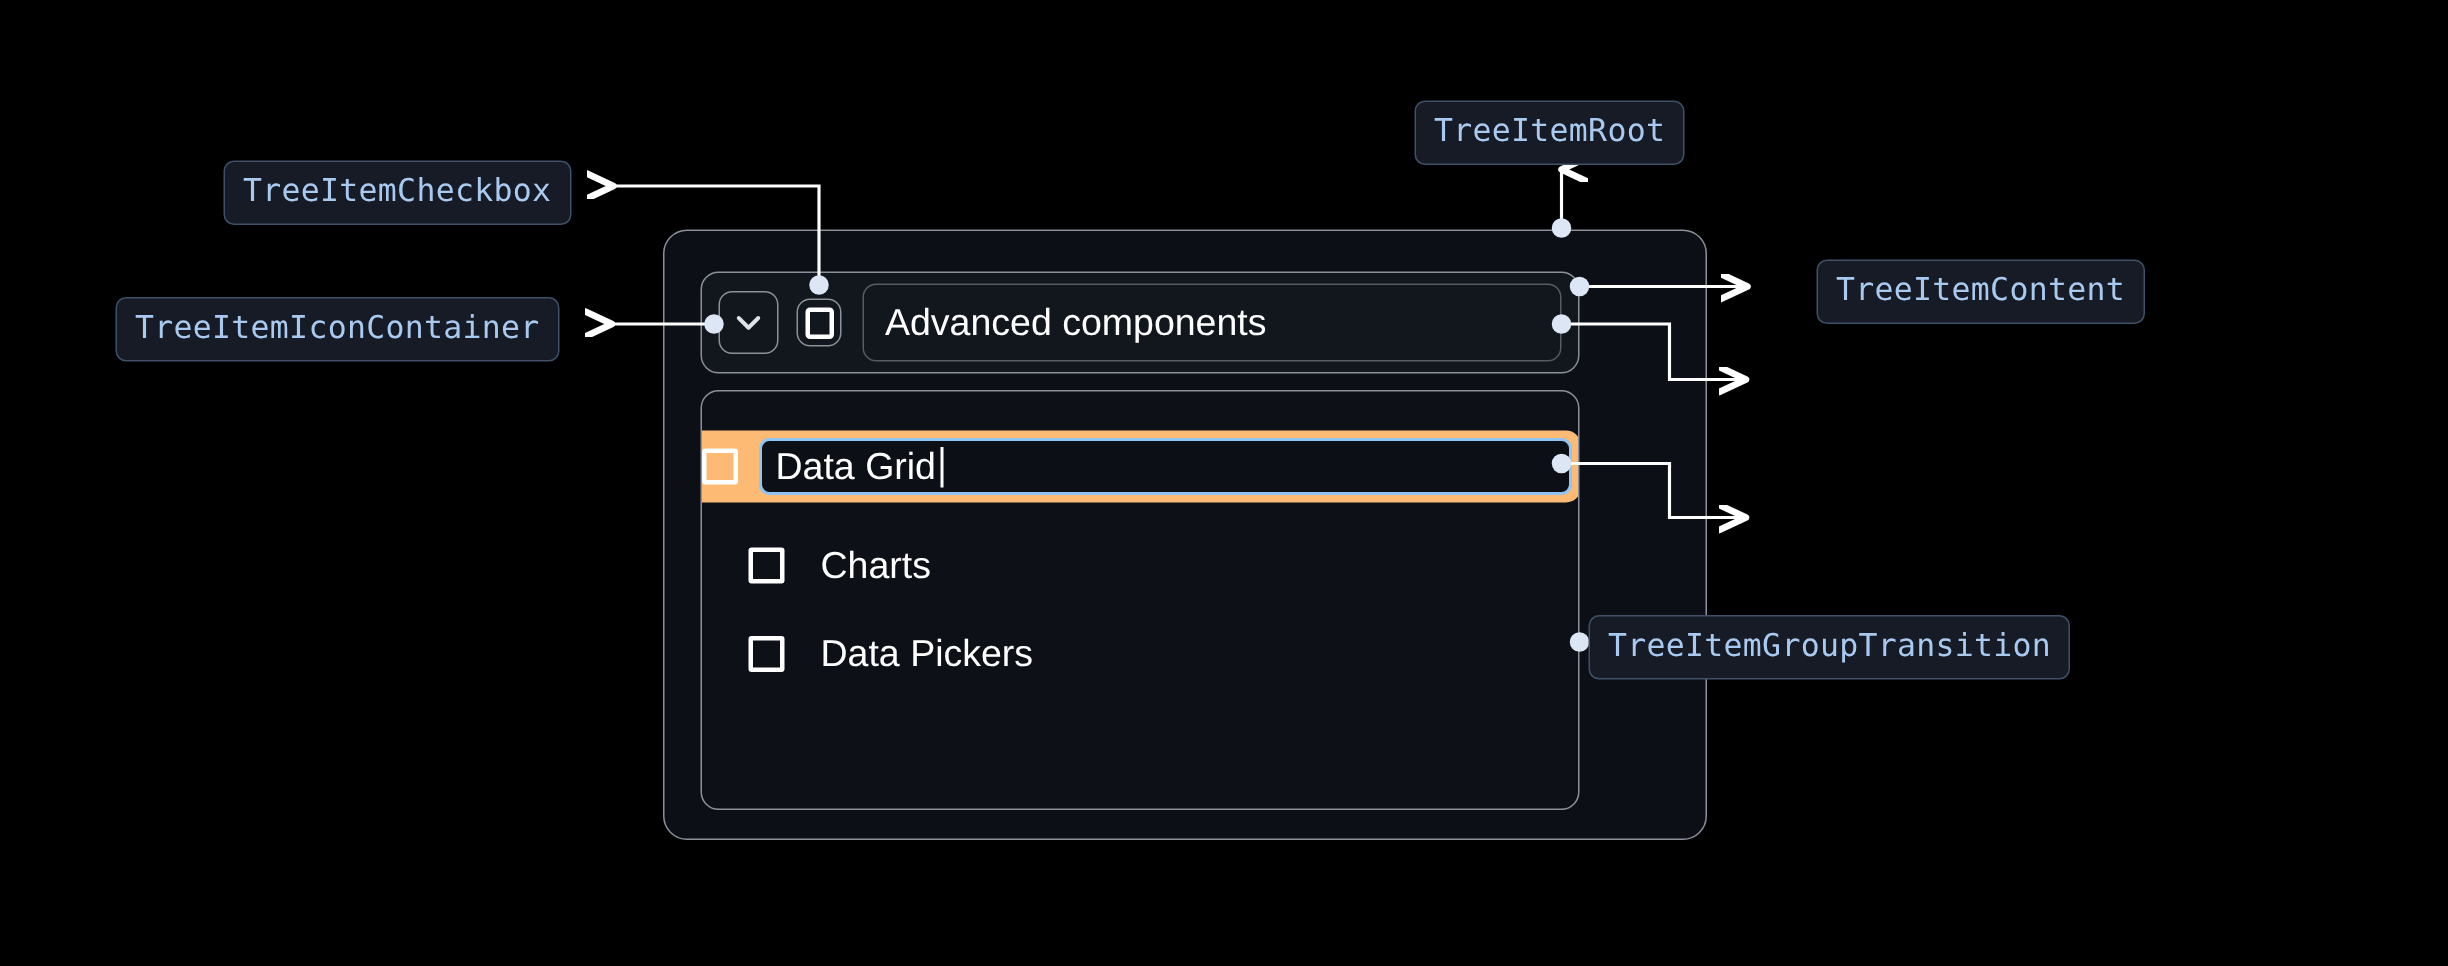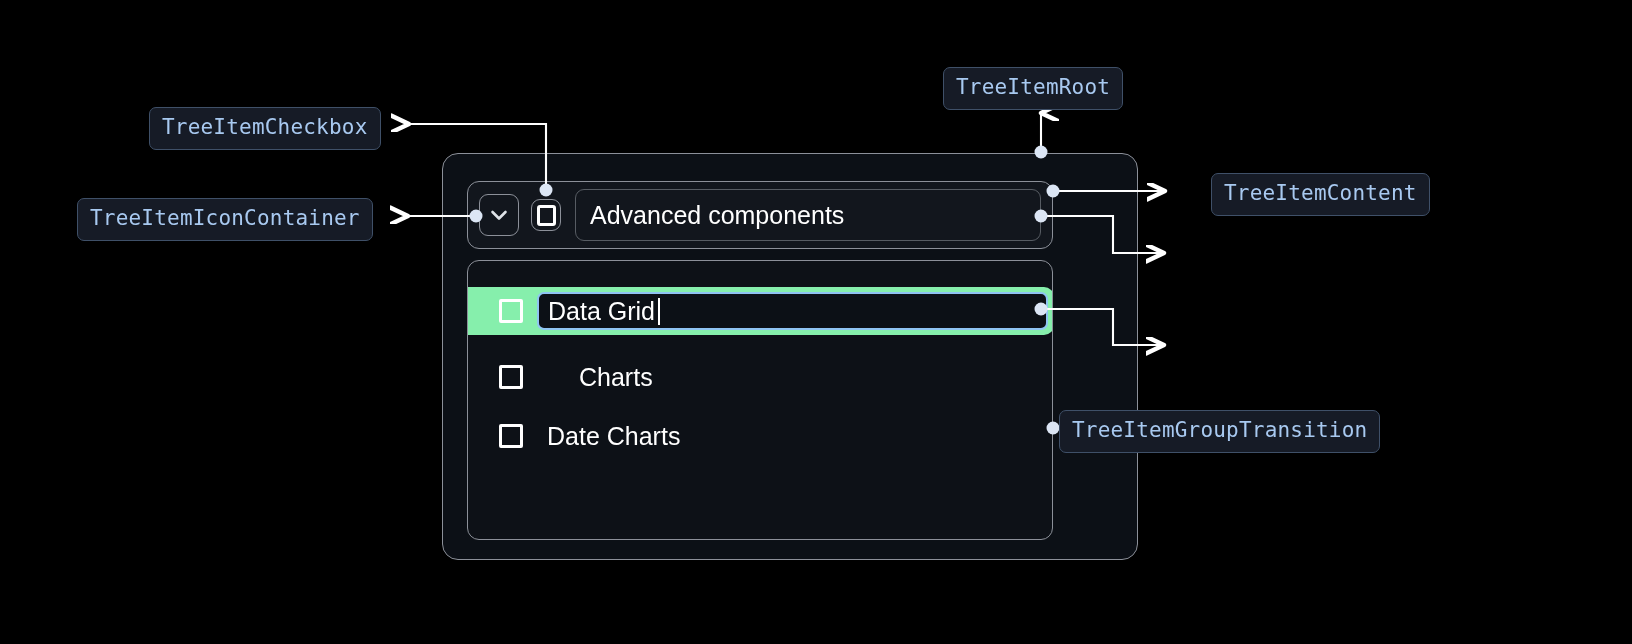--- a/index.html
+++ b/index.html
@@ -144,22 +144,21 @@
     left: 31px;
     width: 555px;
     height: 48px;
     display: flex;
     align-items: center;
     box-sizing: border-box;
   }
   .child-row.selected {
     left: 0px;
     width: 586px;
-    padding-left: 31px;
-    background: #86efac;
+    background: #fdba74;
     border-top-right-radius: 10px;
     border-bottom-right-radius: 10px;
   }
 
   .child-checkbox {
     width: 24px;
     height: 24px;
     flex: 0 0 auto;
     box-sizing: border-box;
     border: 3px solid #ffffff;
@@ -279,27 +278,27 @@
     <div class="group-transition">
 
       <div class="child-row selected" style="top:26px;">
         <span class="child-checkbox"></span>
         <span class="label-input">
           <span>Data Grid</span>
           <span class="caret"></span>
         </span>
       </div>
 
-      <div class="child-row" style="top:92px;gap:32px;">
+      <div class="child-row" style="top:92px;">
         <span class="child-checkbox"></span>
         <span class="child-text">Charts</span>
       </div>
 
       <div class="child-row" style="top:151px;">
         <span class="child-checkbox"></span>
-        <span class="child-text">Date Charts</span>
+        <span class="child-text">Data Pickers</span>
       </div>
 
 
     </div>
   </div>
 
 </div>
 
 </body></html>

